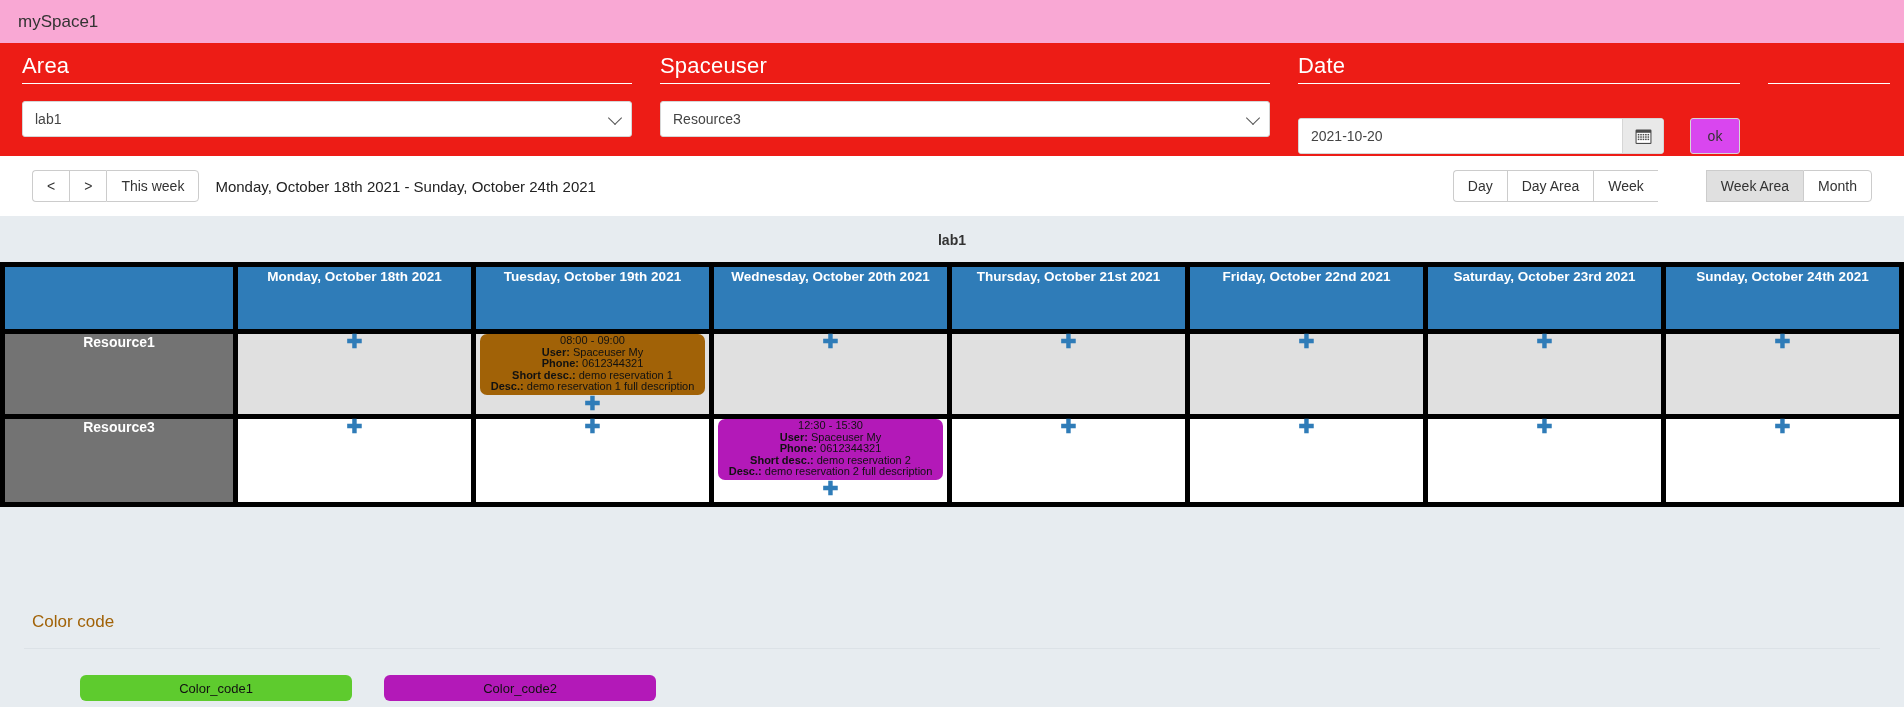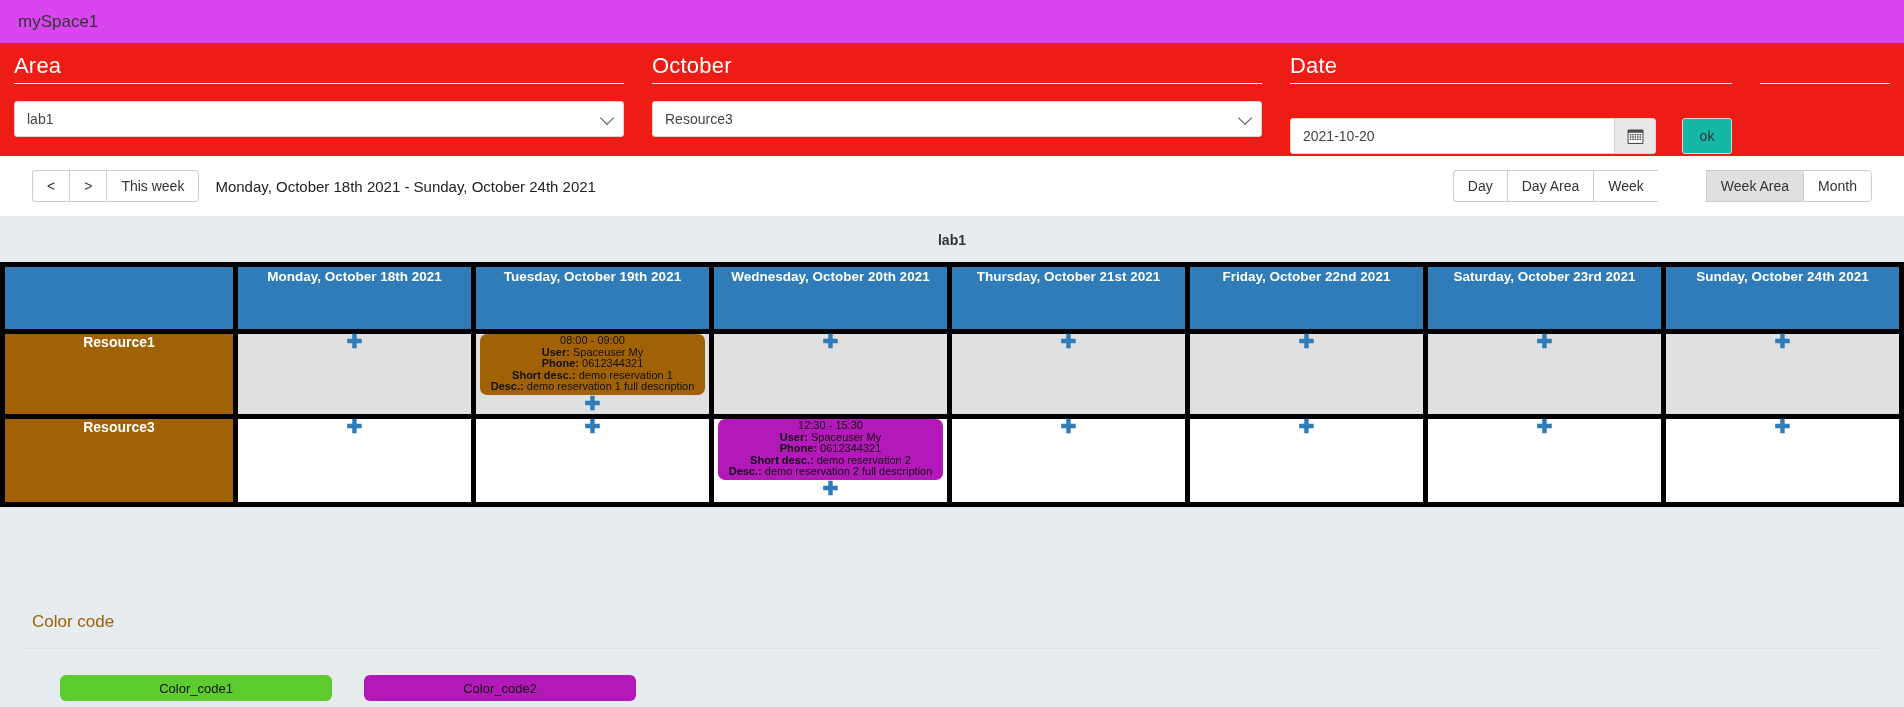--- a/index.html
+++ b/index.html
@@ -13,40 +13,41 @@
     height: 707px;
     font-family: "Liberation Sans", sans-serif;
     font-size: 14px;
     color: #333;
     overflow: hidden;
   }
 
   
   .app-title-bar {
     height: 43px;
-    background: #d946ef;
+    background: #f9a8d4;
     display: flex;
     align-items: center;
     padding-left: 18px;
     box-sizing: border-box;
   }
   .app-title {
     font-size: 17px;
     color: #333333;
     font-weight: 400;
   }
 
   
   .filter-bar {
     background: #ed1c16;
     height: 113px;
     display: flex;
     align-items: flex-start;
     box-sizing: border-box;
     position: relative;
+    padding-left: 8px;
   }
   .filter-group {
     box-sizing: border-box;
     padding: 0 14px;
     padding-top: 8px;
   }
   .fg-area    { width: 638px; }
   .fg-res     { width: 638px; }
   .fg-date    { width: 470px; }
   .fg-extra   { flex: 1; }
@@ -120,21 +121,21 @@
     width: 40px;
     background: #e9e9e9;
     border-left: 1px solid #d6d6d6;
     display: flex;
     align-items: center;
     justify-content: center;
     cursor: pointer;
   }
   .ok-btn {
     margin-left: 26px;
-    background: #14b8a6;
+    background: #d946ef;
     border: 1px solid #d6d6d6;
     border-radius: 3px;
     height: 36px;
     min-width: 50px;
     padding: 0 14px;
     font-family: "Liberation Sans", sans-serif;
     font-size: 14px;
     color: #333;
     cursor: pointer;
   }
@@ -209,21 +210,21 @@
     color: #ffffff;
     font-size: 13.5px;
     font-weight: bold;
     text-align: center;
     padding: 6px 4px 0 4px;
     height: 62px;
     vertical-align: top;
     line-height: 19px;
   }
   td.reslabel {
-    background: #a16207;
+    background: #737373;
     color: #ffffff;
     font-weight: bold;
     font-size: 14px;
     text-align: center;
     padding-top: 6px;
     vertical-align: top;
   }
   td.slot {
     position: relative;
     text-align: center;
@@ -270,21 +271,21 @@
     color: #a16207;
     padding-left: 32px;
     padding-bottom: 16px;
   }
   .legend-sep {
     border-top: 1px solid #dce2e7;
     margin: 0 24px 26px 24px;
   }
   .legend-items {
     display: flex;
-    padding-left: 60px;
+    padding-left: 80px;
   }
   .legend-chip {
     width: 272px;
     height: 26px;
     border-radius: 6px;
     display: flex;
     align-items: center;
     justify-content: center;
     font-size: 13px;
     color: #111;
@@ -303,21 +304,21 @@
   <div class="filter-group fg-area">
     <div class="filter-label">Area</div>
     <div class="filter-rule"></div>
     <div class="select-box">
       <span>lab1</span>
       <span class="chev"></span>
     </div>
   </div>
 
   <div class="filter-group fg-res">
-    <div class="filter-label">October</div>
+    <div class="filter-label">Spaceuser</div>
     <div class="filter-rule"></div>
     <div class="select-box">
       <span>Resource3</span>
       <span class="chev"></span>
     </div>
   </div>
 
   <div class="filter-group fg-date">
     <div class="filter-label">Date</div>
     <div class="filter-rule"></div>

